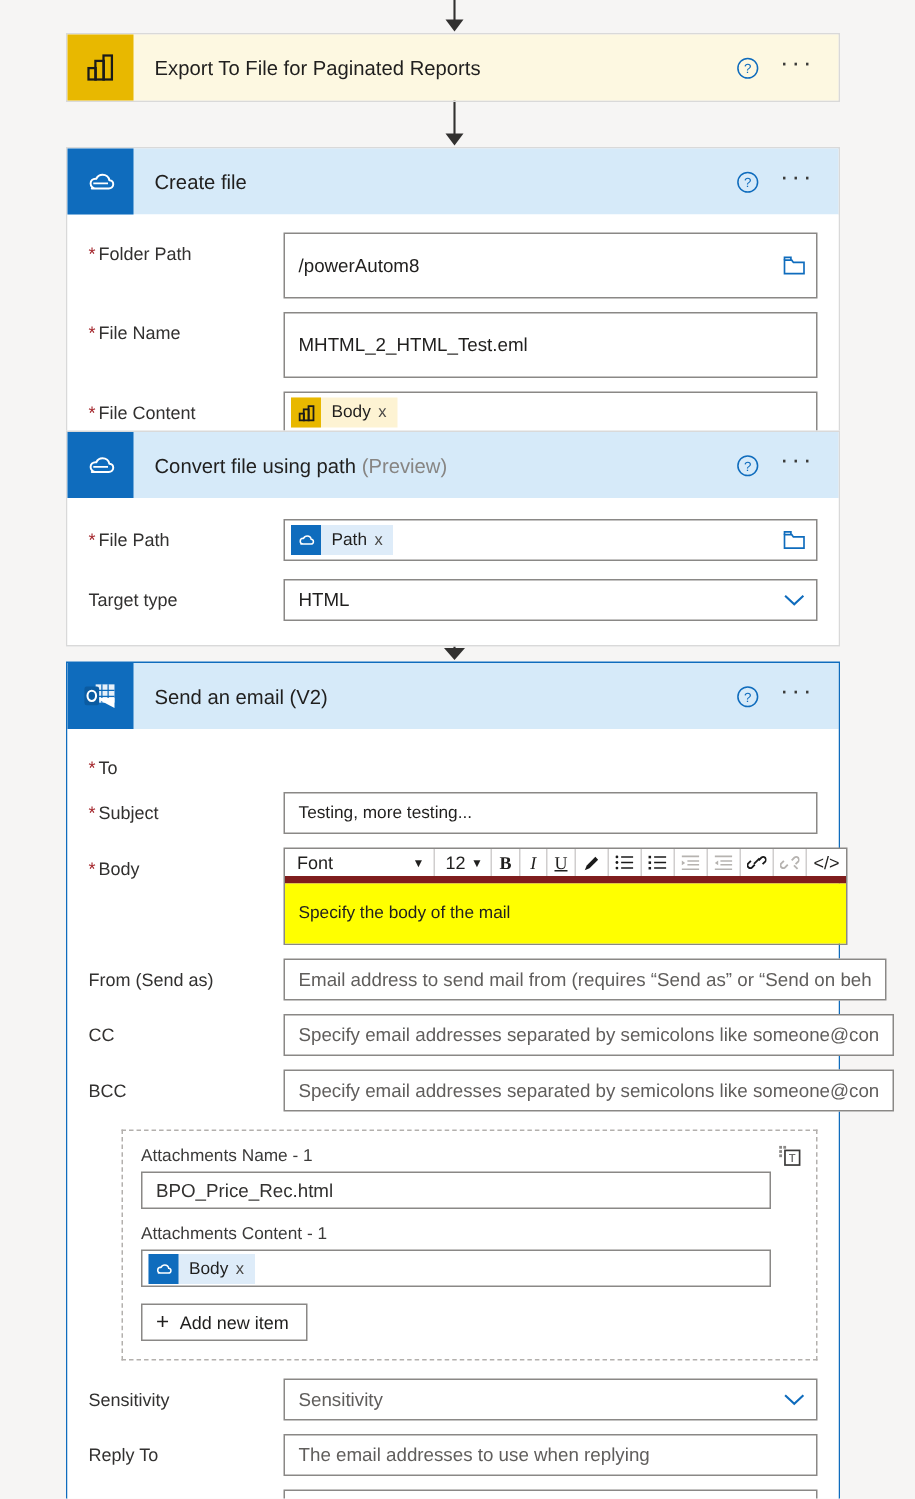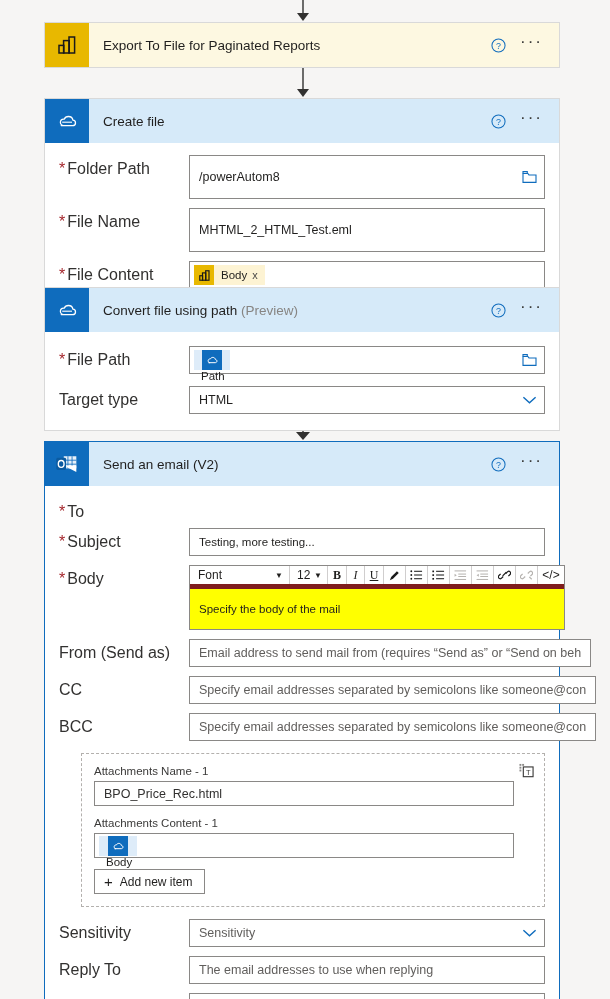--- a/index.html
+++ b/index.html
@@ -57,21 +57,21 @@
 
   
   .row {
     display: flex;
     align-items: flex-start;
     margin-bottom: 9px;
   }
   .row-label {
     width: 130px;
     flex: 0 0 130px;
-    font-size: 16px;
+    font-size: 12px;
     color: #323130;
     padding-top: 7px;
     line-height: 14px;
   }
   .req::before {
     content: "*";
     color: #a4262c;
     margin-right: 2px;
   }
   .field {
@@ -109,21 +109,21 @@
   }
   .token-ico {
     width: 20px; height: 20px;
     display:flex; align-items:center; justify-content:center;
     flex:0 0 20px;
   }
   .token-text { padding: 0 5px 0 7px; white-space:nowrap; }
   .token-x { padding-right:7px; color:#4b4a48; font-size:11px; }
   .tok-yellow { background:#fdf3d3; }
   .tok-yellow .token-ico { background:#e8b800; }
-  .tok-blue   { background:#deecf9;flex-direction:column; }
+  .tok-blue   { background:#deecf9; }
   .tok-blue .token-ico { background:#0f6cbd; }
 
   .person-chip {
     display:inline-flex; align-items:center;
     background:#efefef;
     border-radius:11px;
     height:22px;
     padding: 0 2px 0 2px;
   }
   .avatar {

